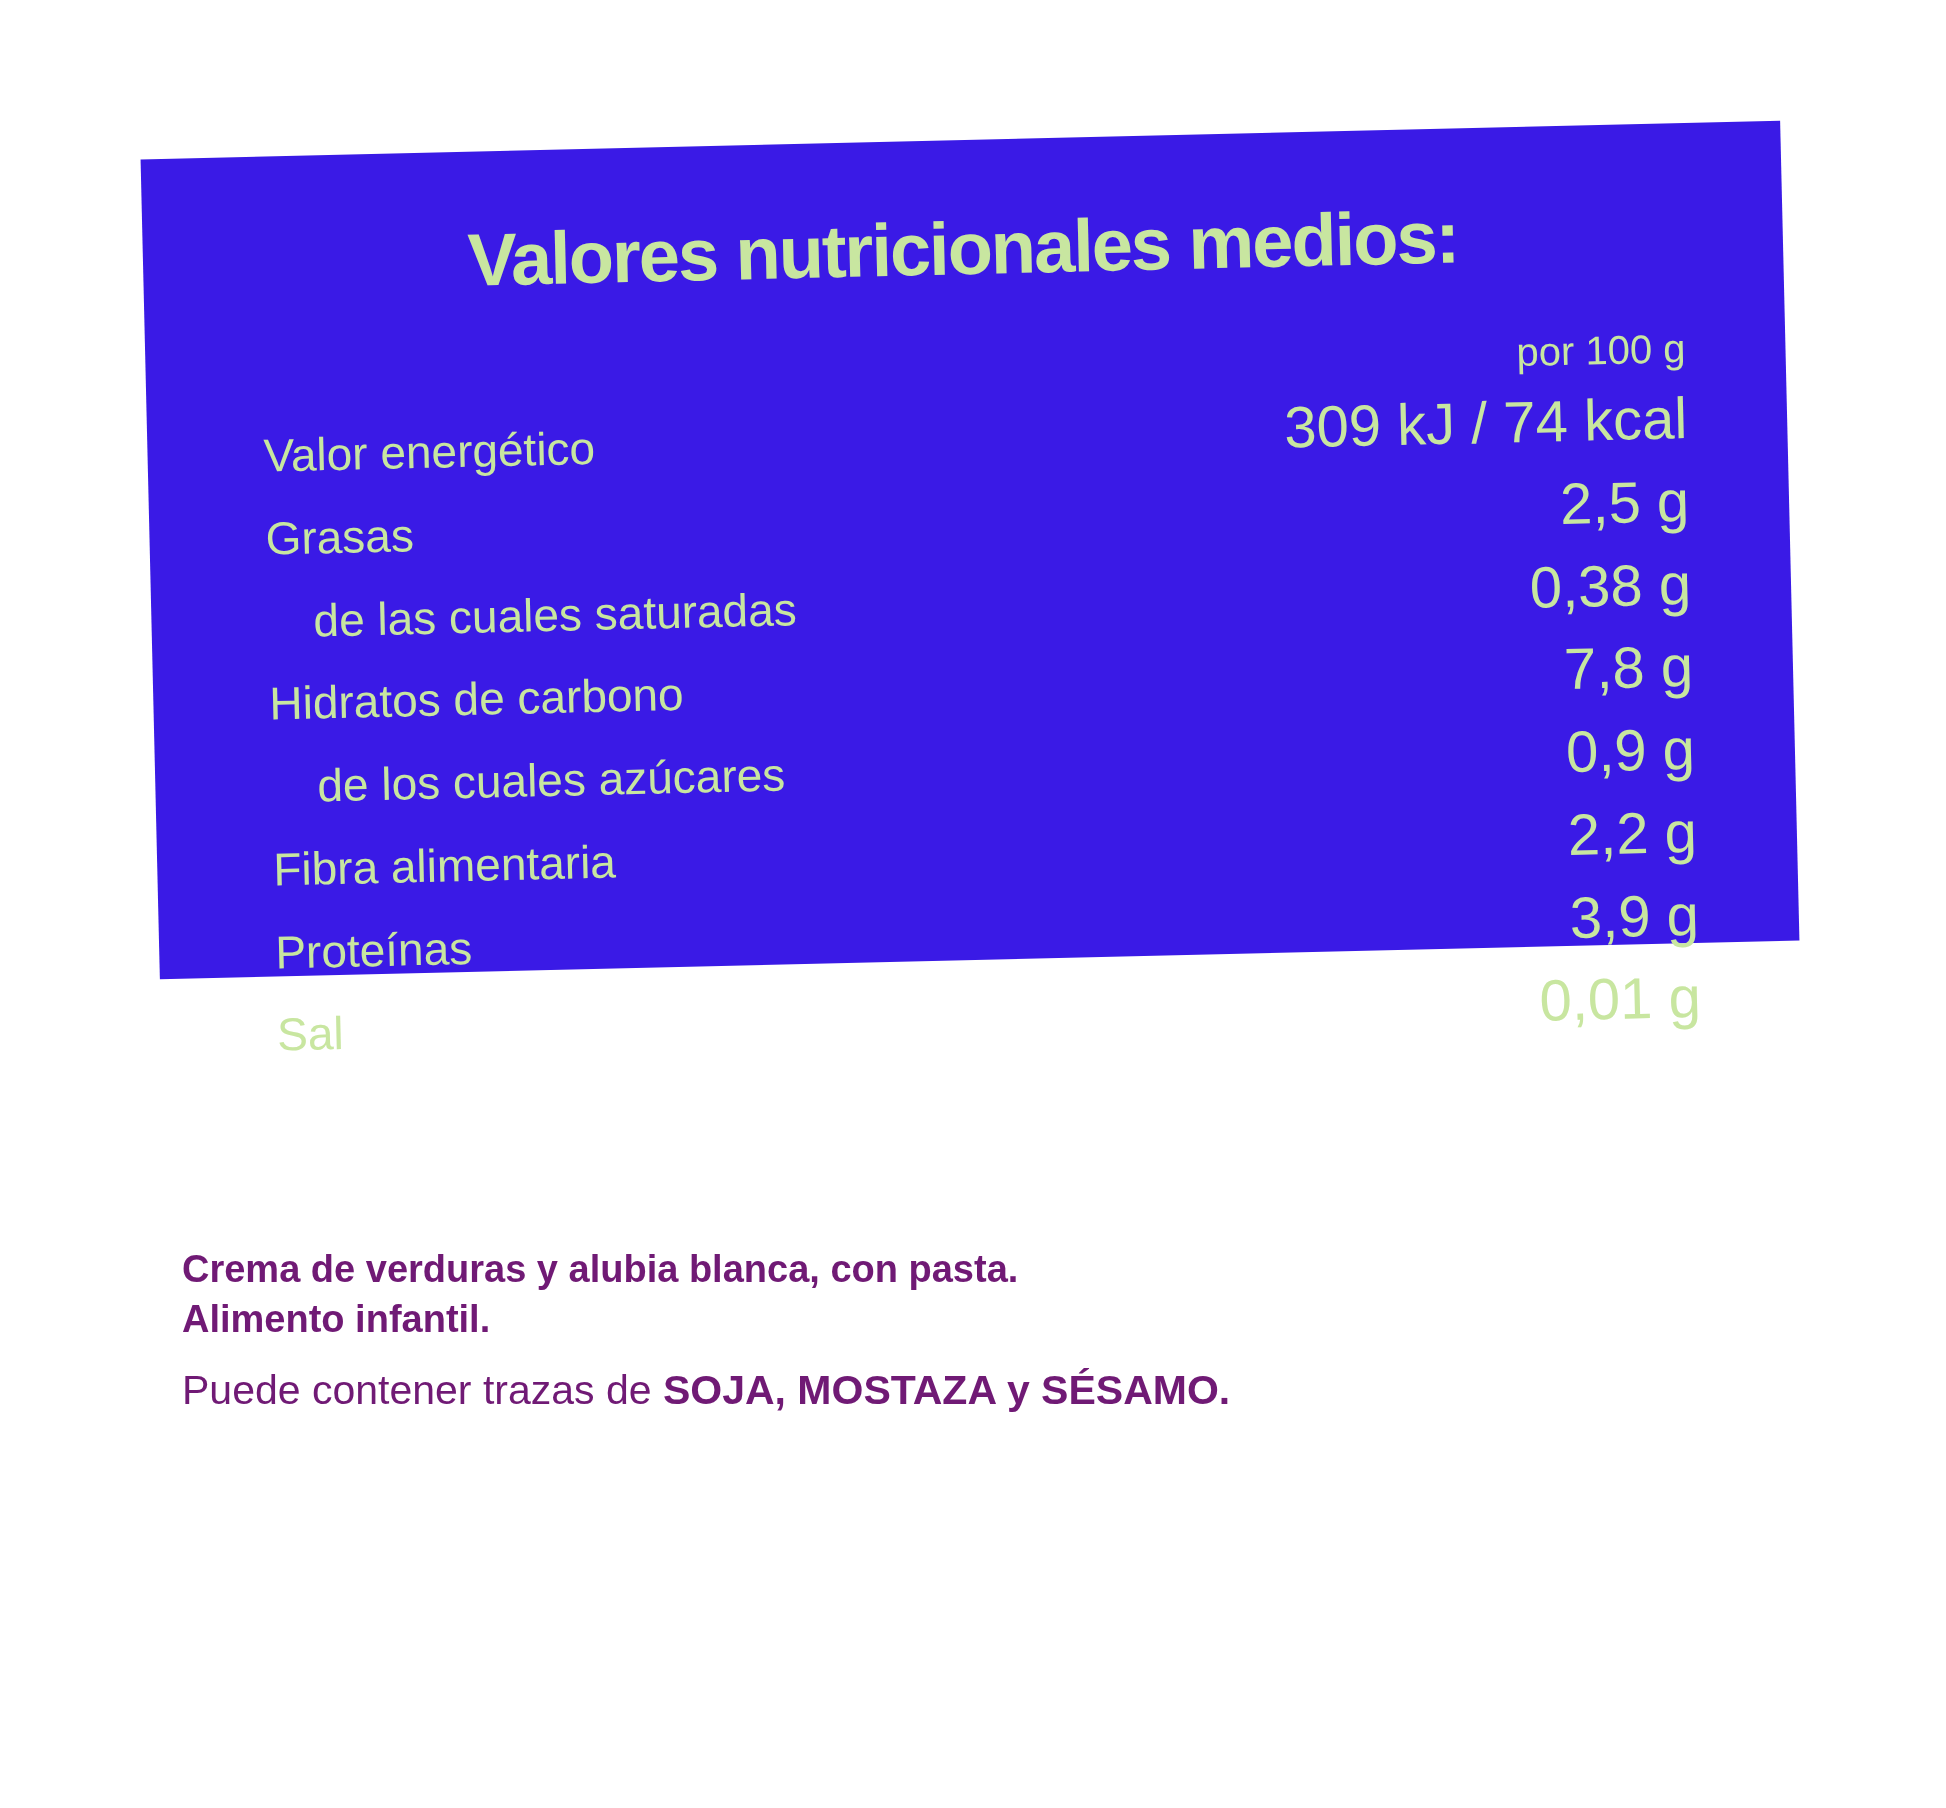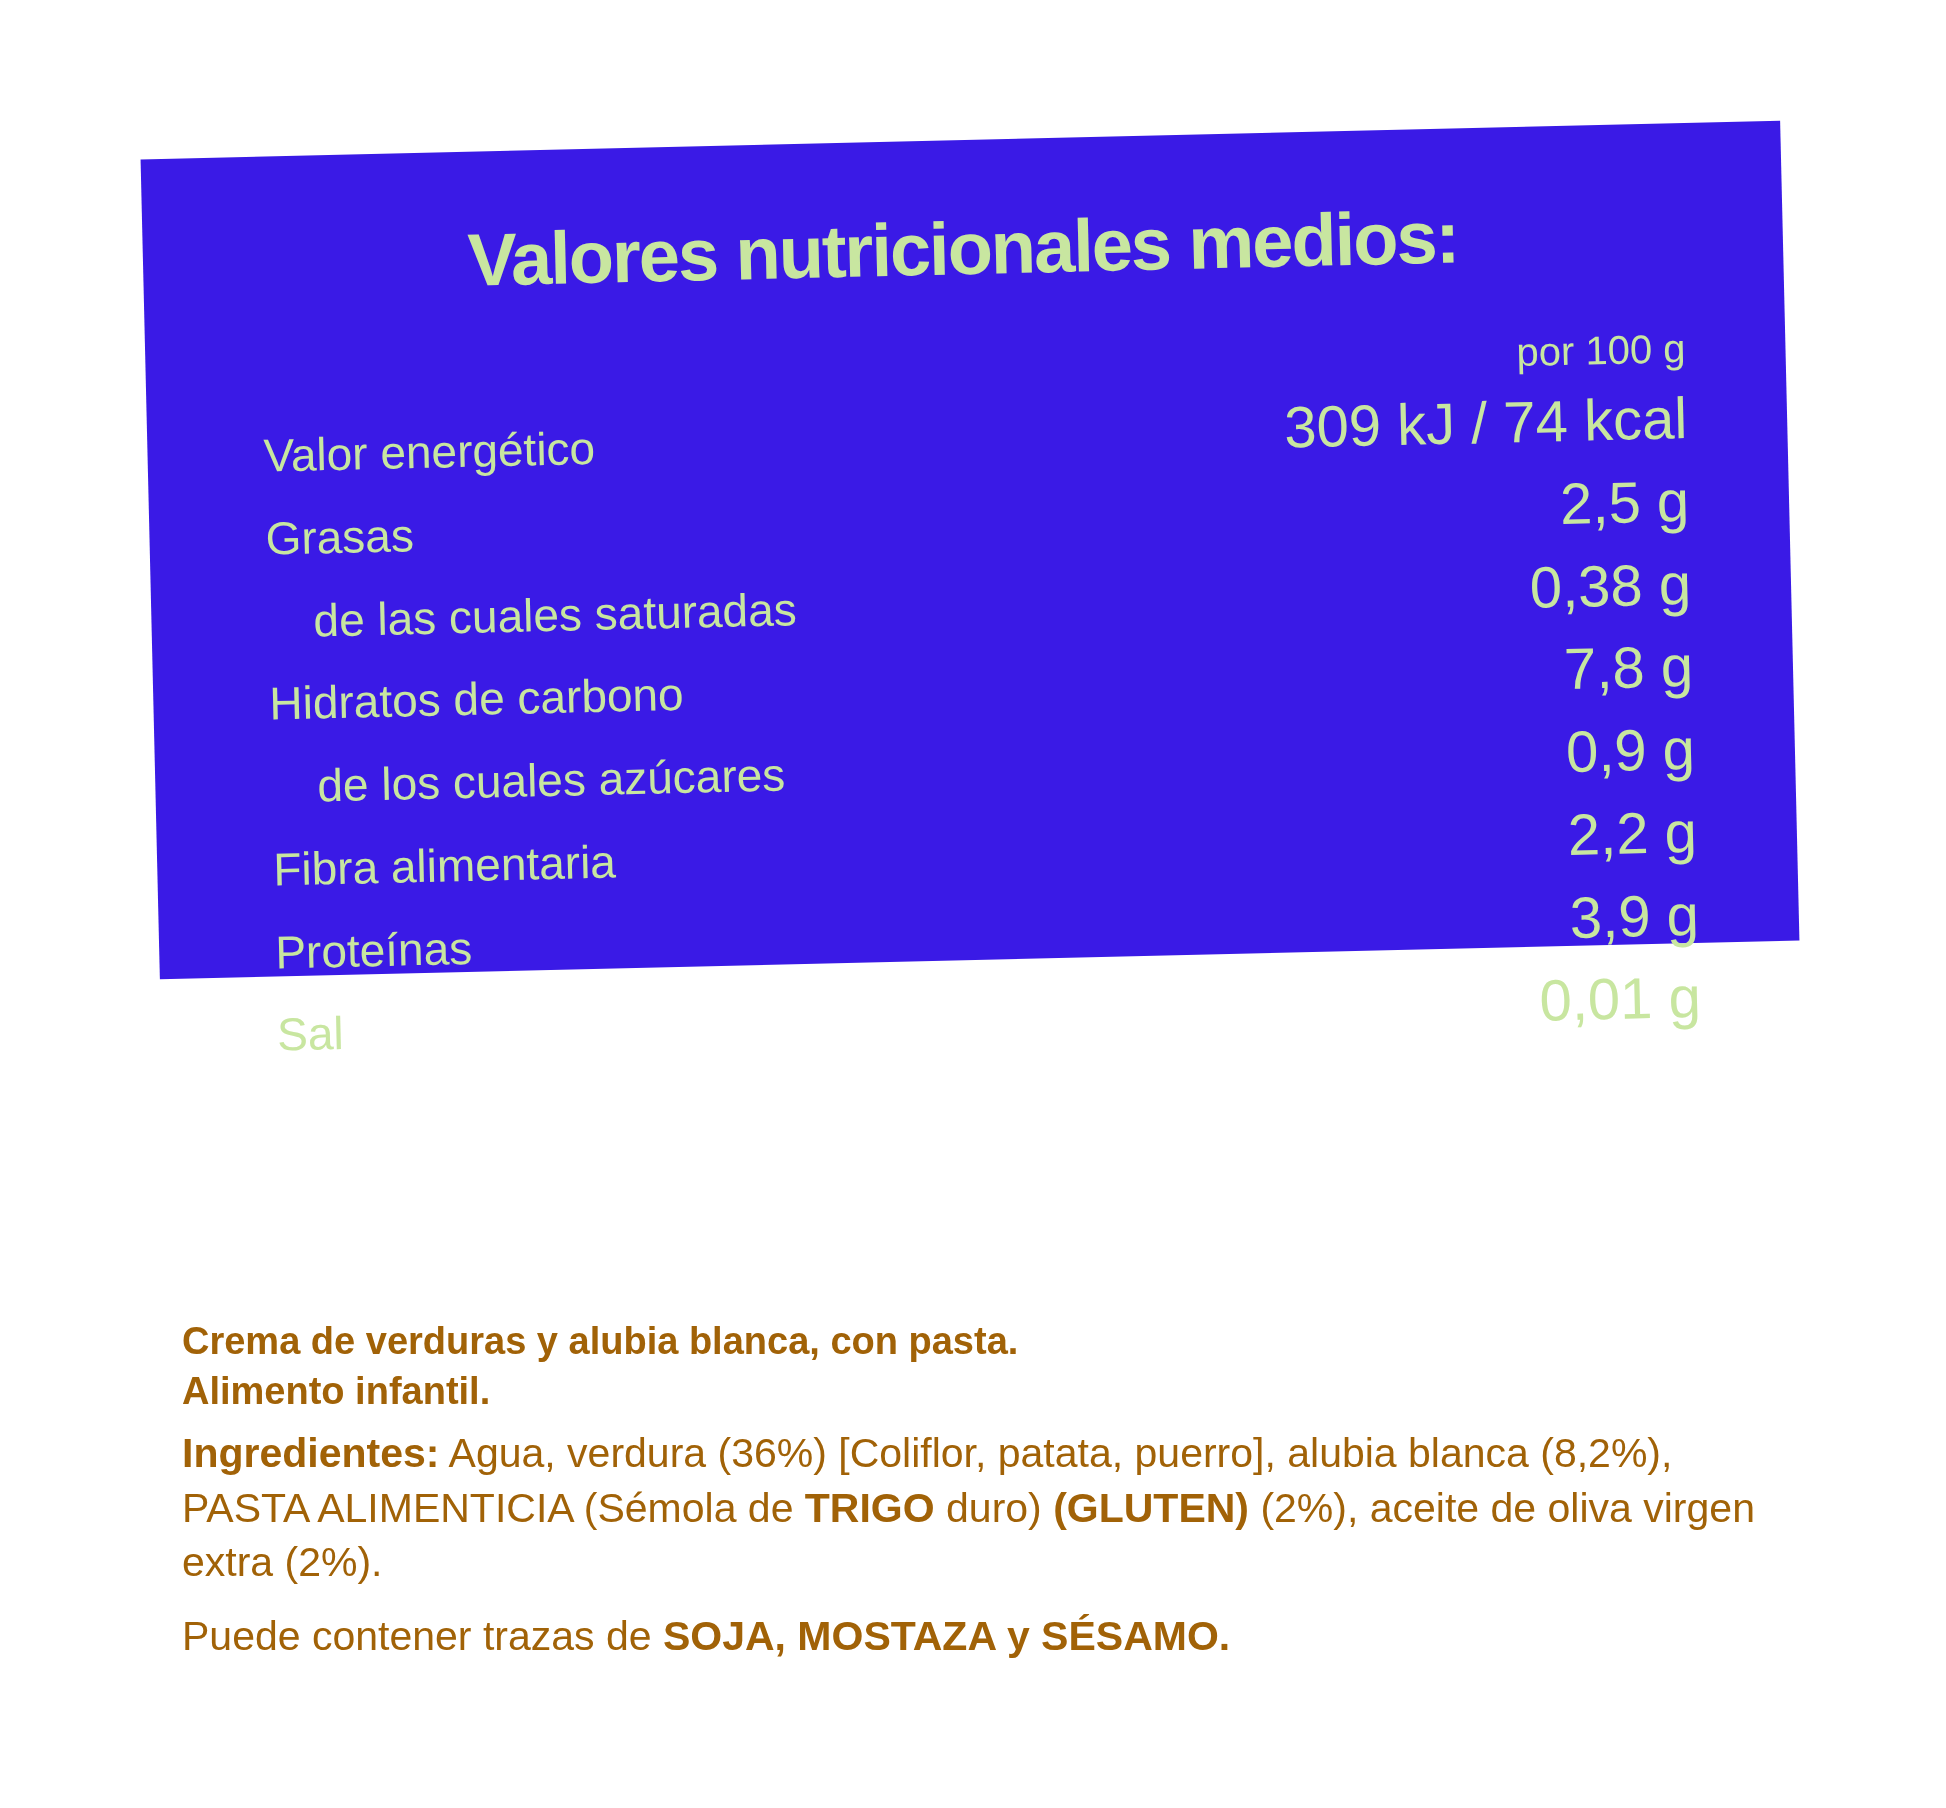--- a/index.html
+++ b/index.html
@@ -82,23 +82,23 @@
     padding-right: 30px;
     white-space: nowrap;
   }
   table.nutri tr.energy td.label { font-size: 46px; }
   table.nutri tr.energy td.value { font-size: 58px; }
 
   
   .ingredients {
     position: absolute;
     left: 182px;
-    top: 1316px;
+    top: 1244px;
     width: 1610px;
-    color: #a16207;
+    color: #701a75;
     font-size: 40px;
     line-height: 1.30;
   }
   .ingredients .headline {
     font-weight: bold;
     font-size: 38px;
     line-height: 1.32;
     margin-bottom: 10px;
   }
   .ingredients .body {
@@ -160,19 +160,16 @@
     </table>
 
   </div>
 </div>
 
 <div class="ingredients">
   <div class="headline">
     <div>Crema de verduras y alubia blanca, con pasta.</div>
     <div>Alimento infantil.</div>
   </div>
-  <div class="body">
-    <b>Ingredientes:</b><span> Agua, verdura (36%) [Coliflor, patata, puerro], alubia blanca (8,2%), PASTA ALIMENTICIA (Sémola de </span><b>TRIGO</b><span> duro) </span><b>(GLUTEN)</b><span> (2%), aceite de oliva virgen extra (2%).</span>
-  </div>
   <div class="traces">
     <span>Puede contener trazas de </span><b>SOJA, MOSTAZA y SÉSAMO.</b>
   </div>
 </div>
 
 </body></html>

